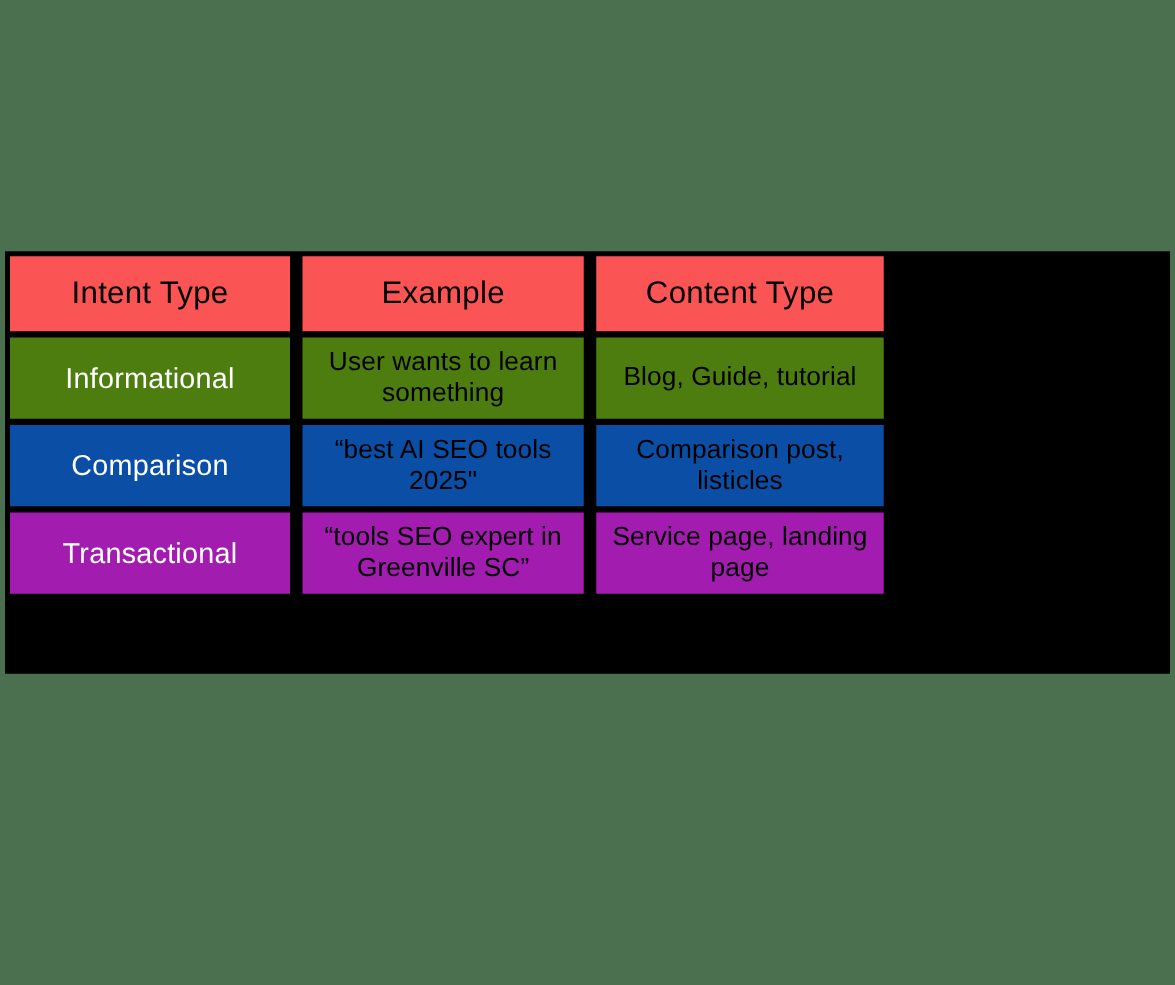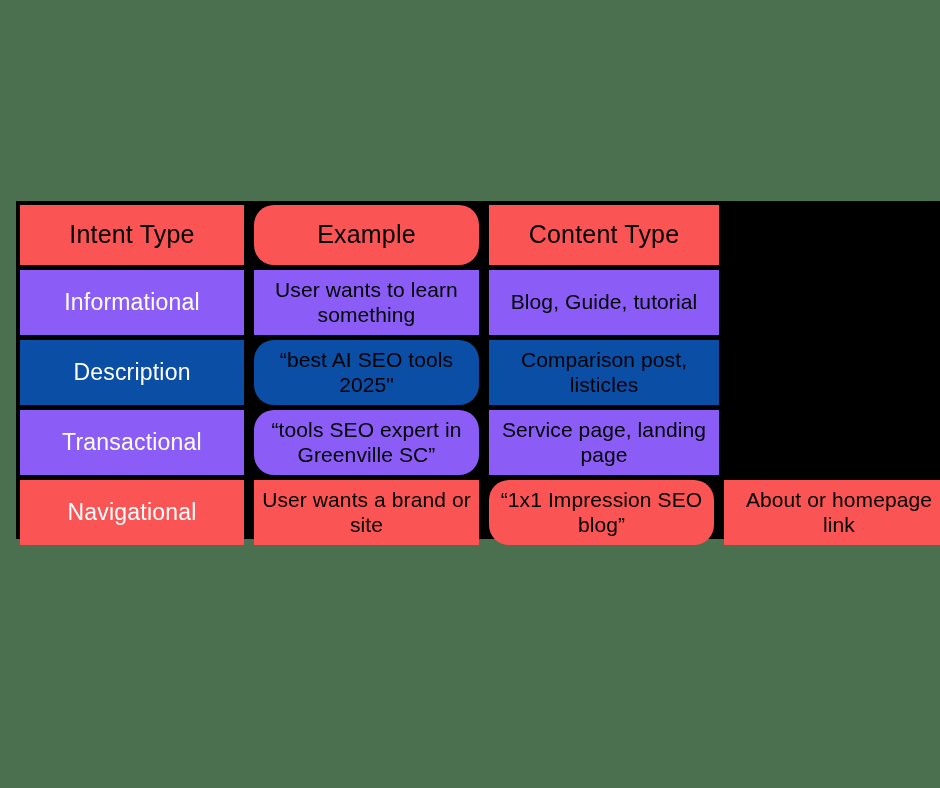--- a/index.html
+++ b/index.html
@@ -11,21 +11,20 @@
     height: 788px;
     background: #4a7050;
     font-family: "Liberation Sans", sans-serif;
     overflow: hidden;
   }
 
   #canvas {
     position: relative;
     width: 768px;
     height: 788px;
-    margin-left: 12px;
   }
 
   
   #intent-table {
     position: absolute;
     left: 4px;
     top: 201px;
     width: 932px;
     height: 338px;
     background: #000000;
@@ -55,28 +54,28 @@
     text-align: center;
     box-sizing: border-box;
     padding: 2px 6px;
     line-height: 1.18;
     overflow: hidden;
   }
 
   
   .col-0 { flex: 0 0 224px; }
   .col-1 { flex: 0 0 225px; }
-  .col-2 { flex: 0 0 225px; border-radius: 20px; }
+  .col-2 { flex: 0 0 225px; }
   .col-3 { flex: 0 0 230px; }
 
   
   .fill-red    { background: #fa5454; }
-  .fill-green  { background: #8b5cf6; }
+  .fill-green  { background: #4d7c0f; }
   .fill-blue   { background: #0a4ea5; }
-  .fill-yellow { background: #8b5cf6; }
+  .fill-yellow { background: #a21caf; }
 
   
   .txt-dark  { color: #000000; }
   .txt-light { color: #ffffff; }
 
   .head-text {
     font-size: 25px;
     letter-spacing: 0.2px;
   }
   .label-text {
@@ -101,32 +100,26 @@
       <div class="cell col-3 fill-red txt-dark head-text">Content Type</div>
     </div>
 
     <div class="table-row row-body">
       <div class="cell col-0 fill-green txt-light label-text">Informational</div>
       <div class="cell col-1 fill-green txt-dark body-text">User wants to learn something</div>
       <div class="cell col-3 fill-green txt-dark body-text">Blog, Guide, tutorial</div>
     </div>
 
     <div class="table-row row-body">
-      <div class="cell col-0 fill-blue txt-light label-text">Description</div>
+      <div class="cell col-0 fill-blue txt-light label-text">Comparison</div>
       <div class="cell col-2 fill-blue txt-dark body-text">“best AI SEO tools 2025"</div>
       <div class="cell col-3 fill-blue txt-dark body-text">Comparison post, listicles</div>
     </div>
 
     <div class="table-row row-body">
       <div class="cell col-0 fill-yellow txt-light label-text">Transactional</div>
       <div class="cell col-2 fill-yellow txt-dark body-text">“tools SEO expert in Greenville SC”</div>
       <div class="cell col-3 fill-yellow txt-dark body-text">Service page, landing page</div>
     </div>
 
-    <div class="table-row row-body">
-      <div class="cell col-0 fill-red txt-light label-text">Navigational</div>
-      <div class="cell col-1 fill-red txt-dark body-text">User wants a brand or site</div>
-      <div class="cell col-2 fill-red txt-dark body-text">“1x1 Impression SEO blog”</div>
-      <div class="cell col-3 fill-red txt-dark body-text">About or homepage link</div>
-    </div>
 
   </div>
 </div>
 
 </body></html>

